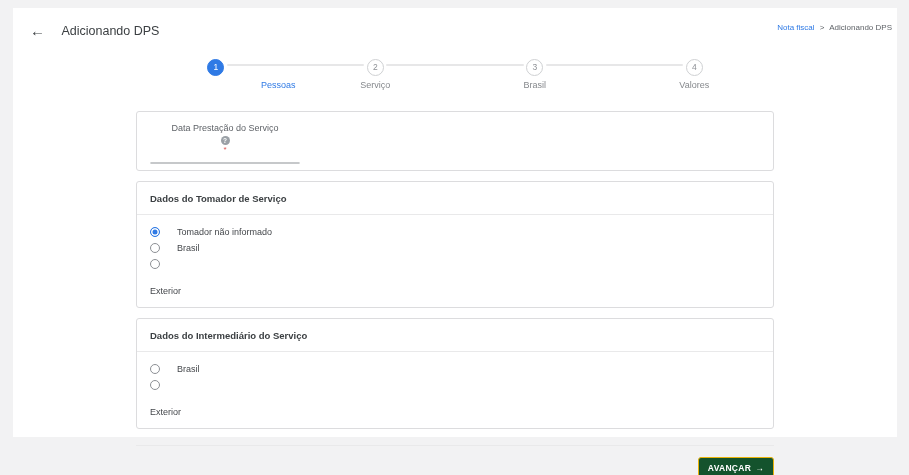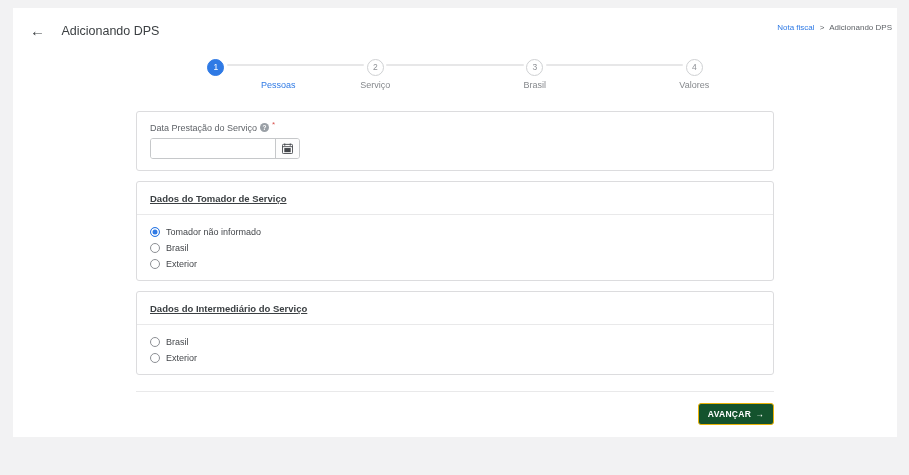--- a/index.html
+++ b/index.html
@@ -42,21 +42,21 @@
   .step.active .circle { background:#2f7ae5; border-color:#2f7ae5; color:#ffffff; }
   .step.active .slabel { color:#2f7ae5;text-align:right; }
   
   .main { width:638px; margin:0 auto; }
   .card {
     border:1px solid #dcdcde; border-radius:3px;
     background:#fff; padding:11px 13px;
   }
   .card-dates { margin-top:21px; height:60px; display:flex; gap:14px; }
   .field { display:flex; flex-direction:column; }
-  .flabel { font-size:9px; color:#5f6368; margin-bottom:5px; display:flex; align-items:center; gap:3px; }
+  .flabel { font-size:9px; color:#5f6368; margin-bottom:5px; display:flex; align-items:center; gap:3px;flex-direction:column; }
   .help {
     display:inline-flex; align-items:center; justify-content:center;
     width:9px; height:9px; border-radius:50%;
     background:#9aa0a6; color:#fff; font-size:6.5px; font-weight:bold;
   }
   .req { color:#d9534f; font-size:8px; position:relative; top:-3px; }
   .inputgroup {
     display:flex; width:150px; height:22px;
     border:1px solid #c6c8ca; border-radius:3px; overflow:hidden; background:#fff;
   }
@@ -68,25 +68,25 @@
   .calbtn {
     width:24px; border:0; border-left:1px solid #c6c8ca; background:#fdfdfd;
     display:flex; align-items:center; justify-content:center; cursor:pointer;
   }
   .input-disabled {
     width:145px; height:22px;
     border:1px solid #e4e5e6; border-radius:3px; background:#f8f8f9;
     font-size:9px; color:#9a9da1; padding:0 7px; line-height:20px;
   }
   .card-group { margin-top:10px; }
-  .ctitle { font-size:9.5px; font-weight:bold; color:#3c4043;text-decoration:underline; }
+  .ctitle { font-size:9.5px; font-weight:bold; color:#3c4043; }
   .cdivider { height:1px; background:#e9e9ea; margin:10px -13px 0 -13px; }
   .radios { margin-top:12px; }
-  .radio-row { display:flex; gap:6px; margin-bottom:6px; cursor:pointer; }
-  .radio-row:last-child { margin-bottom:0; }
+  .radio-row { display:flex; gap:17px; margin-bottom:6px; cursor:pointer; }
+  .radio-row:last-child { margin-bottom:0;flex-direction:column; }
   .radio-row input[type=radio] {
     appearance:none; -webkit-appearance:none;
     width:10px; height:10px; border-radius:50%;
     border:1px solid #8d9095; background:#fff; cursor:pointer; flex:0 0 auto;
   }
   .radio-row input[type=radio]:checked {
     border-color:#2f7ae5; background:#2f7ae5;
     box-shadow:inset 0 0 0 1.5px #ffffff;
   }
   .rlabel { font-size:9px; color:#44474b; }

